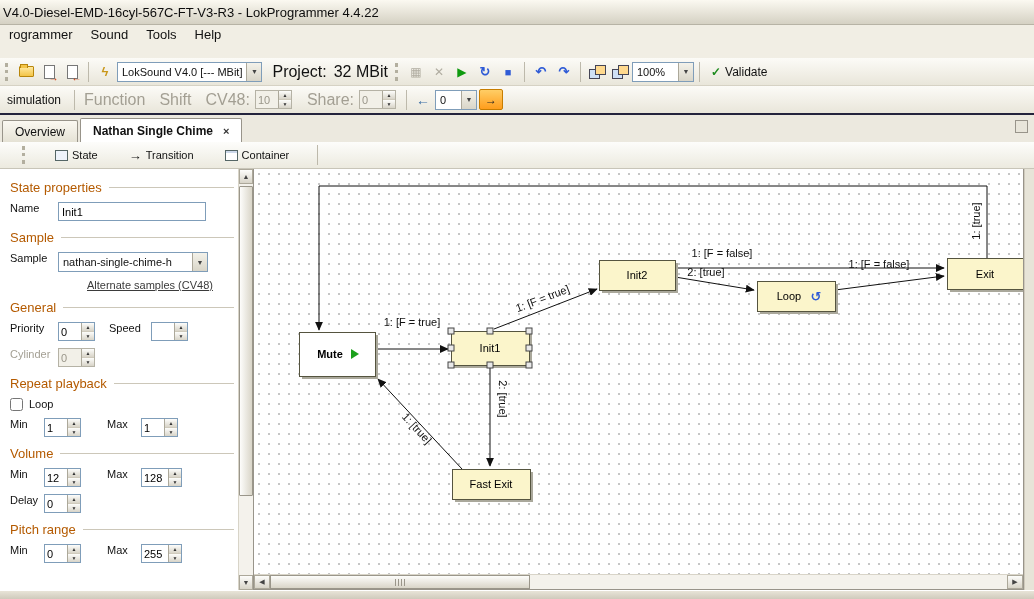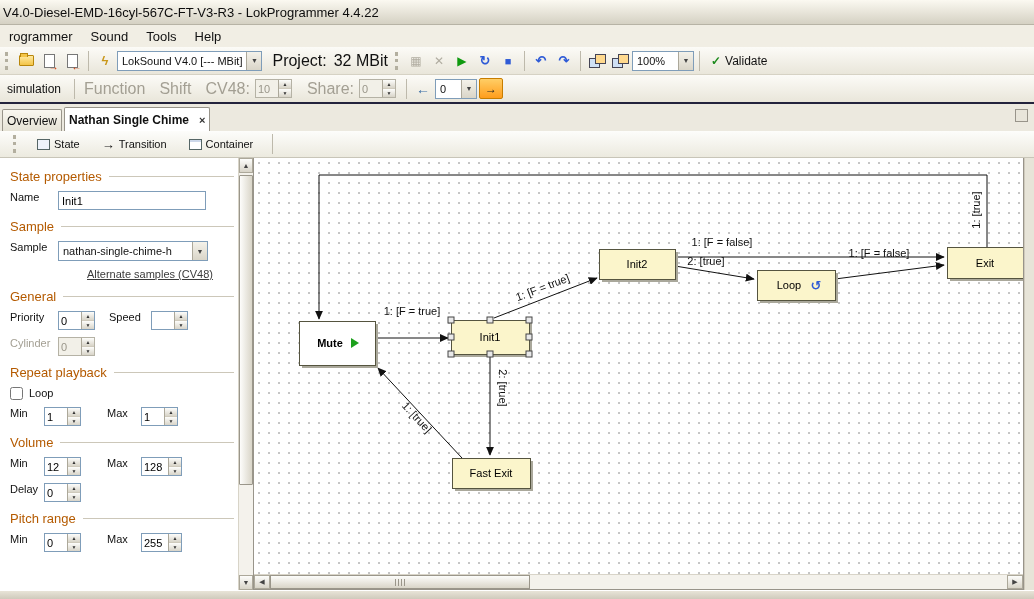--- a/index.html
+++ b/index.html
@@ -2,21 +2,21 @@
 <html><head>
 <meta charset="utf-8">
 <style>
 *{margin:0;padding:0;box-sizing:border-box}
 html,body{width:1034px;height:599px;overflow:hidden}
 body{font-family:"Liberation Sans",sans-serif;font-size:12px;background:#ece9df;color:#111}
 .window{width:1034px;height:599px;display:flex;flex-direction:column;position:relative}
 
 
 .titlebar{height:25px;background:linear-gradient(#fbf9f1,#d5d1c3);border-bottom:1px solid #b7b3a5;display:flex;align-items:center;padding-left:3px;font-weight:normal;font-size:13px;color:#0d0d0d}
-.menubar{height:22px;background:#f1eee4;display:flex;align-items:center}
+.menubar{height:33px;background:#f1eee4;display:flex;}
 .menubar .mi{padding:2px 9px;font-size:13px;cursor:default}
 
 
 .toolbar{display:flex;align-items:center;background:linear-gradient(#fcfbf7,#e9e6da)}
 .tb1{height:28px;gap:1px;padding:0 2px;border-bottom:1px solid #d6d2c4}
 .tb2{height:29px;gap:2px;padding:0 3px;border-bottom:2px solid #23233c}
 .grip{width:6px;height:18px;border-left:3px dotted #b3af9f;margin:0 3px}
 .sep{width:1px;height:20px;background:#bdb9ab;margin:0 4px}
 .tbtn{display:inline-flex;align-items:center;justify-content:center;min-width:22px;height:22px;font-size:13px;border-radius:2px}
 .glyph-green{color:#0f9a0f;font-size:12px}
@@ -44,27 +44,27 @@
 .spin{display:inline-flex;border:1px solid #7f9db9;background:#fff;height:19px;align-items:stretch}
 .spin .val{width:22px;border:none;font-size:11px;padding:1px 2px;font-family:inherit;outline:none;background:transparent}
 .spin.dis2{border-color:#b5b2a5;background:#f2f0e8}
 .spin.dis2 .val{color:#9a968a}
 .sb{width:13px;display:flex;flex-direction:column;border-left:1px solid #aca89a}
 .sb span{flex:1;font-size:5px;line-height:8px;text-align:center;background:linear-gradient(#fdfdfb,#d8d4c8);color:#333;border-bottom:1px solid #cfcabc;cursor:default}
 .sb span:last-child{border-bottom:none}
 
 
 .tabrow{height:27px;background:#ece9df;display:flex;align-items:flex-end;padding-left:2px;position:relative}
-.tab{height:22px;display:inline-flex;align-items:center;padding:0 4px;border:1px solid #98948a;border-bottom:none;background:linear-gradient(#faf8f1,#e5e2d5);margin-right:2px;font-size:12px;border-radius:2px 2px 0 0}
+.tab{height:22px;display:inline-flex;align-items:center;padding:0 12px;border:1px solid #98948a;border-bottom:none;background:linear-gradient(#faf8f1,#e5e2d5);margin-right:2px;font-size:12px;border-radius:2px 2px 0 0}
 .tab.active{background:#fff;font-weight:bold;height:24px}
 .tclose{margin-left:10px;font-size:11px;color:#333;font-weight:bold}
 .tab-scroll{position:absolute;right:6px;top:5px;width:13px;height:13px;background:#e8e5da;border:1px solid #98948a}
 
 
-.dtb{height:27px;background:linear-gradient(#fdfdfb,#ecead f);background:linear-gradient(#fdfdfb,#eceadf);display:flex;align-items:center;padding:0 10px;border-bottom:1px solid #c8c5b8;gap:8px}
+.dtb{height:27px;background:linear-gradient(#fdfdfb,#ecead f);background:linear-gradient(#fdfdfb,#eceadf);display:flex;align-items:center;padding:0 19px;border-bottom:1px solid #c8c5b8;gap:17px}
 .dbtn{display:inline-flex;align-items:center;gap:4px;padding:0 7px;height:21px;font-size:11px}
 .mini-box{width:13px;height:11px;border:1px solid #566;background:#eef3fb;display:inline-block}
 .mini-box.cont{background:#fff;border-style:solid;box-shadow:inset 0 2px 0 #cdd8ea}
 .mini-box.grey{background:#ddd;border-color:#aaa}
 .darr{font-weight:bold;font-size:13px}
 
 
 .main{flex:1;display:flex;min-height:0}
 .props{width:238px;background:#fff;padding:2px 4px 0 10px;overflow:hidden;font-size:11px}
 .sec{display:flex;align-items:center;color:#b45a00;font-size:13px;margin:9px 0 7px 0;white-space:nowrap}

